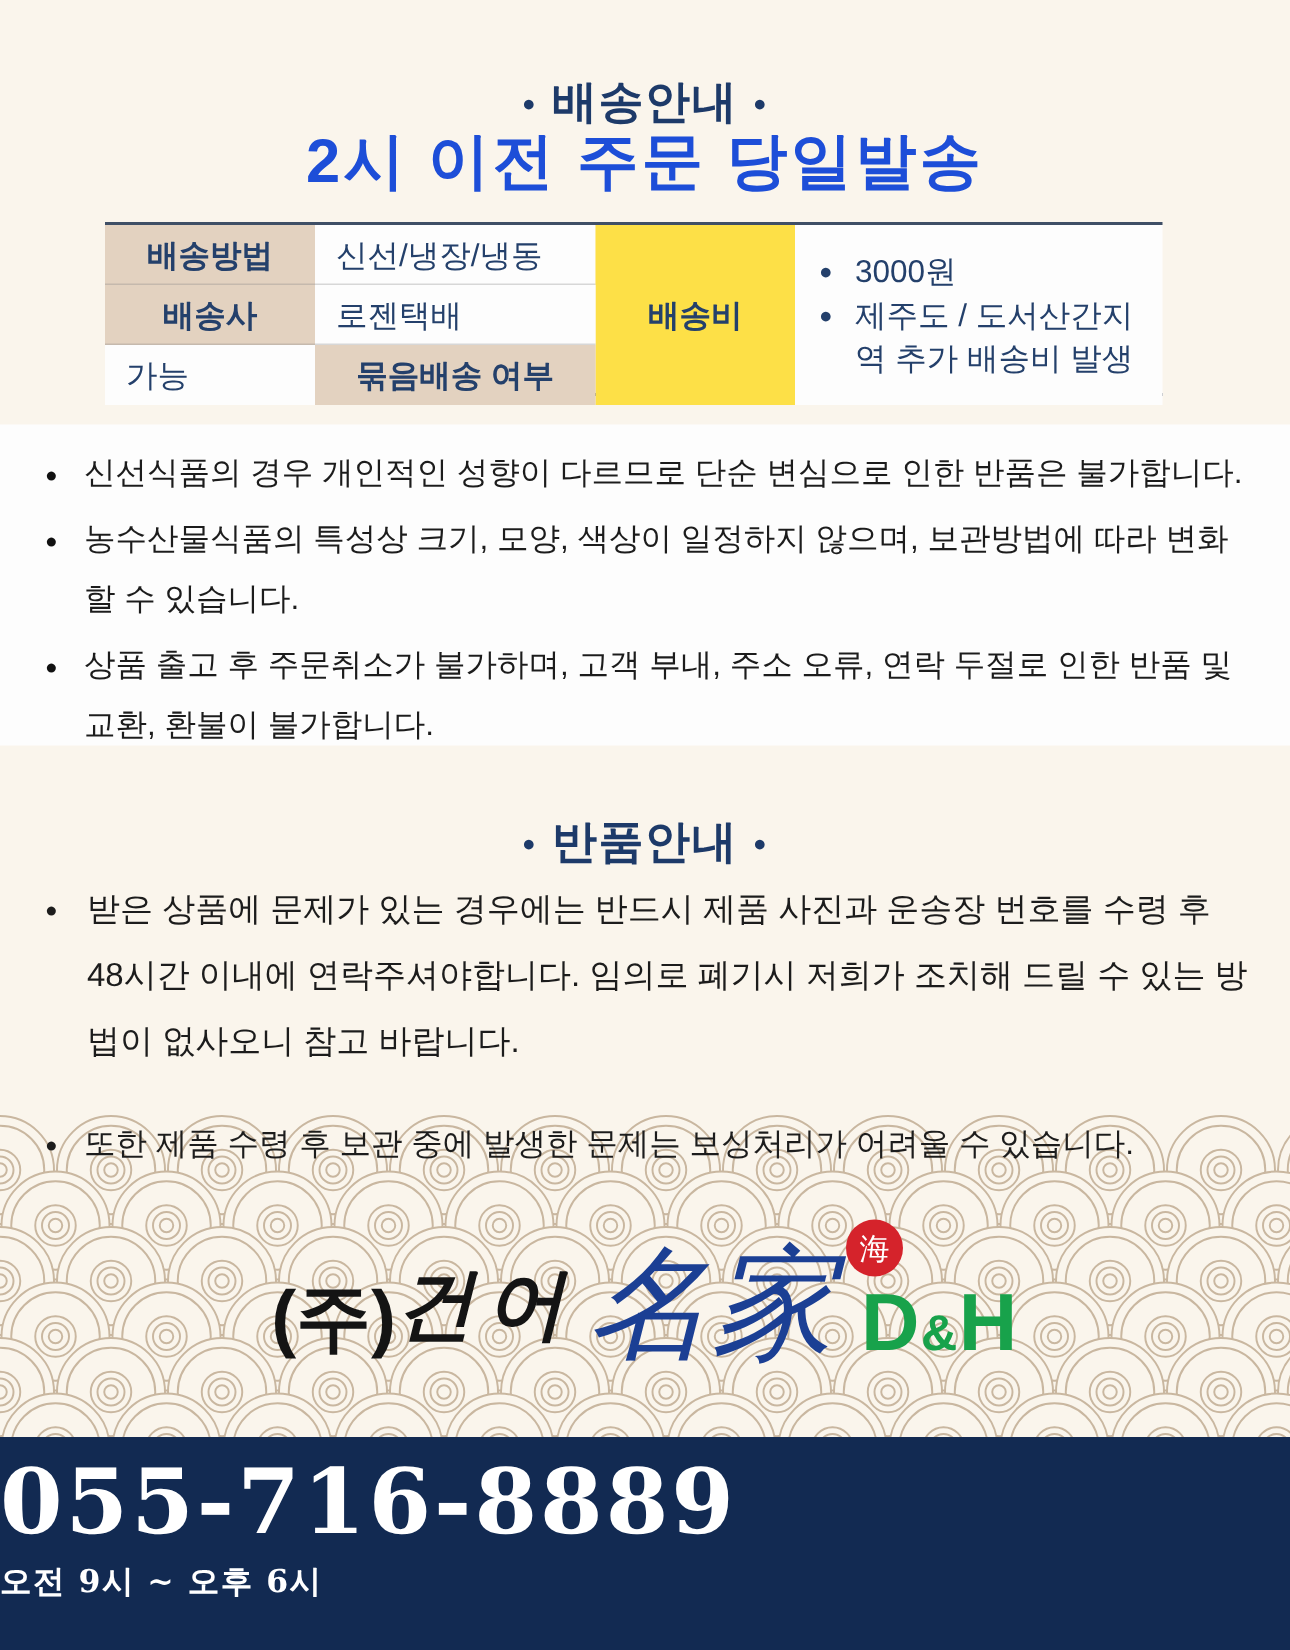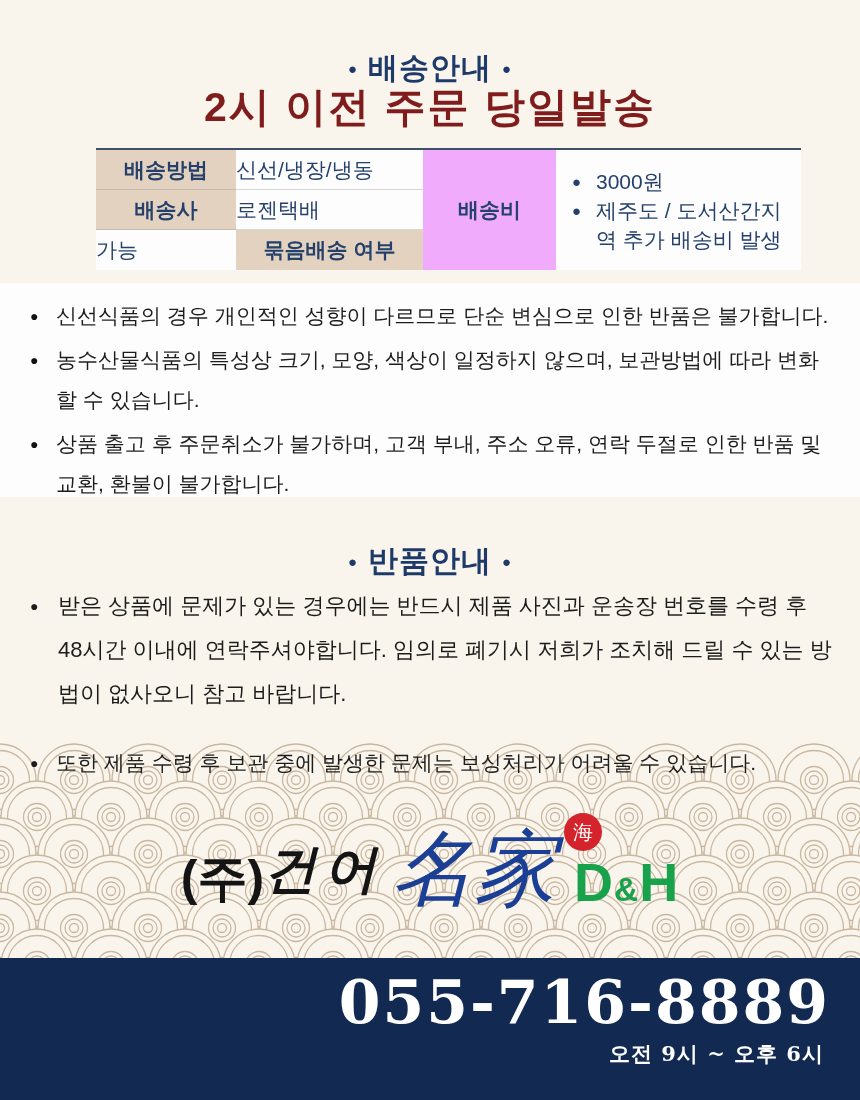--- a/index.html
+++ b/index.html
@@ -7,33 +7,33 @@
   .page { position:relative; width:860px; height:1100px; background:#faf5ec; overflow:hidden; }
 
   
   .sec-title { position:absolute; left:0; right:0; text-align:center;
                color:#1d3a69; font-weight:bold; font-size:30px; letter-spacing:1px; }
   .sec-title .dot { font-size:15px; vertical-align:4px; padding:0 10px; }
   .title-shipping { top:48px; }
   .title-return { top:541px; }
 
   .subtitle { position:absolute; top:80px; left:0; right:0; text-align:center;
-              color:#7f1d1d; font-weight:900; font-size:41px; letter-spacing:2px; }
-
-  
-  .ship-table { position:absolute; top:148px; left:96px; width:705px; height:116px;
+              color:#1d4ed8; font-weight:900; font-size:41px; letter-spacing:2px; }
+
+  
+  .ship-table { position:absolute; top:148px; left:70px; width:705px; height:116px;
                 display:grid; grid-template-columns:140px 187px 133px 245px;
                 grid-template-rows:40px 40px 40px;
                 border-top:2px solid #3f4f66; border-bottom:2px solid #3f4f66;
                 font-size:21px; color:#24406b; }
   .ship-table .cell { display:flex; align-items:center; }
   .lbl { background:#e3d2c0; justify-content:center; font-weight:600; }
-  .val { background:#fdfdfd; }
+  .val { background:#fdfdfd; padding-left:14px; }
   .rule { border-bottom:1px solid rgba(130,130,130,0.30); }
-  .fee-lbl { grid-column:3; grid-row:1 / span 3; background:#f0abfc;
+  .fee-lbl { grid-column:3; grid-row:1 / span 3; background:#fde047;
              display:flex; align-items:center; justify-content:center; font-weight:600; }
   .fee-val { grid-column:4; grid-row:1 / span 3; background:#fdfdfd;
              display:flex; flex-direction:column; justify-content:center; padding-left:16px; }
   .fee-item { display:flex; width:218px; line-height:29px; }
   .fee-item .b { width:24px; flex:none; font-size:15px; line-height:29px; }
 
   
   .white-band { position:absolute; top:283px; left:0; width:860px; height:214px;
                 background:#fdfdfd; padding:13px 22px 0 30px; }
   .note { display:flex; color:#1c1c1c; font-size:21px; line-height:40px; margin-bottom:4px; }
@@ -63,21 +63,21 @@
                 font-family:"DejaVu Serif", serif; margin:0 4px 0 8px; position:relative; top:-2px; }
   .dnh-group { position:relative; margin-left:14px; top:10px; }
   .seal { position:absolute; top:-38px; left:-10px; width:38px; height:38px; border-radius:50%;
           background:#d5232b; color:#fff; font-size:20px; display:flex; align-items:center;
           justify-content:center; font-family:"DejaVu Serif", serif; }
   .dnh-text { color:#18a24b; font-size:54px; font-weight:900; letter-spacing:1px; }
   .dnh-text .amp { font-size:0.62em; }
 
   
   .footer { position:absolute; top:958px; left:0; width:860px; height:142px;
-            background:#122a52; text-align:right; padding:10px 30px 0 16px; }
+            background:#122a52; text-align:left; padding:10px 30px 0 0; }
   .phone { color:#fff; font-family:"DejaVu Serif", serif; font-weight:bold;
            font-size:60px; letter-spacing:2px; line-height:68px; }
   .hours { color:#fff; font-family:"DejaVu Serif", serif; font-weight:bold;
            font-size:21px; letter-spacing:1px; margin-top:4px; padding-right:6px; }
 </style>
 </head>
 <body>
 
 <div class="page">
 

